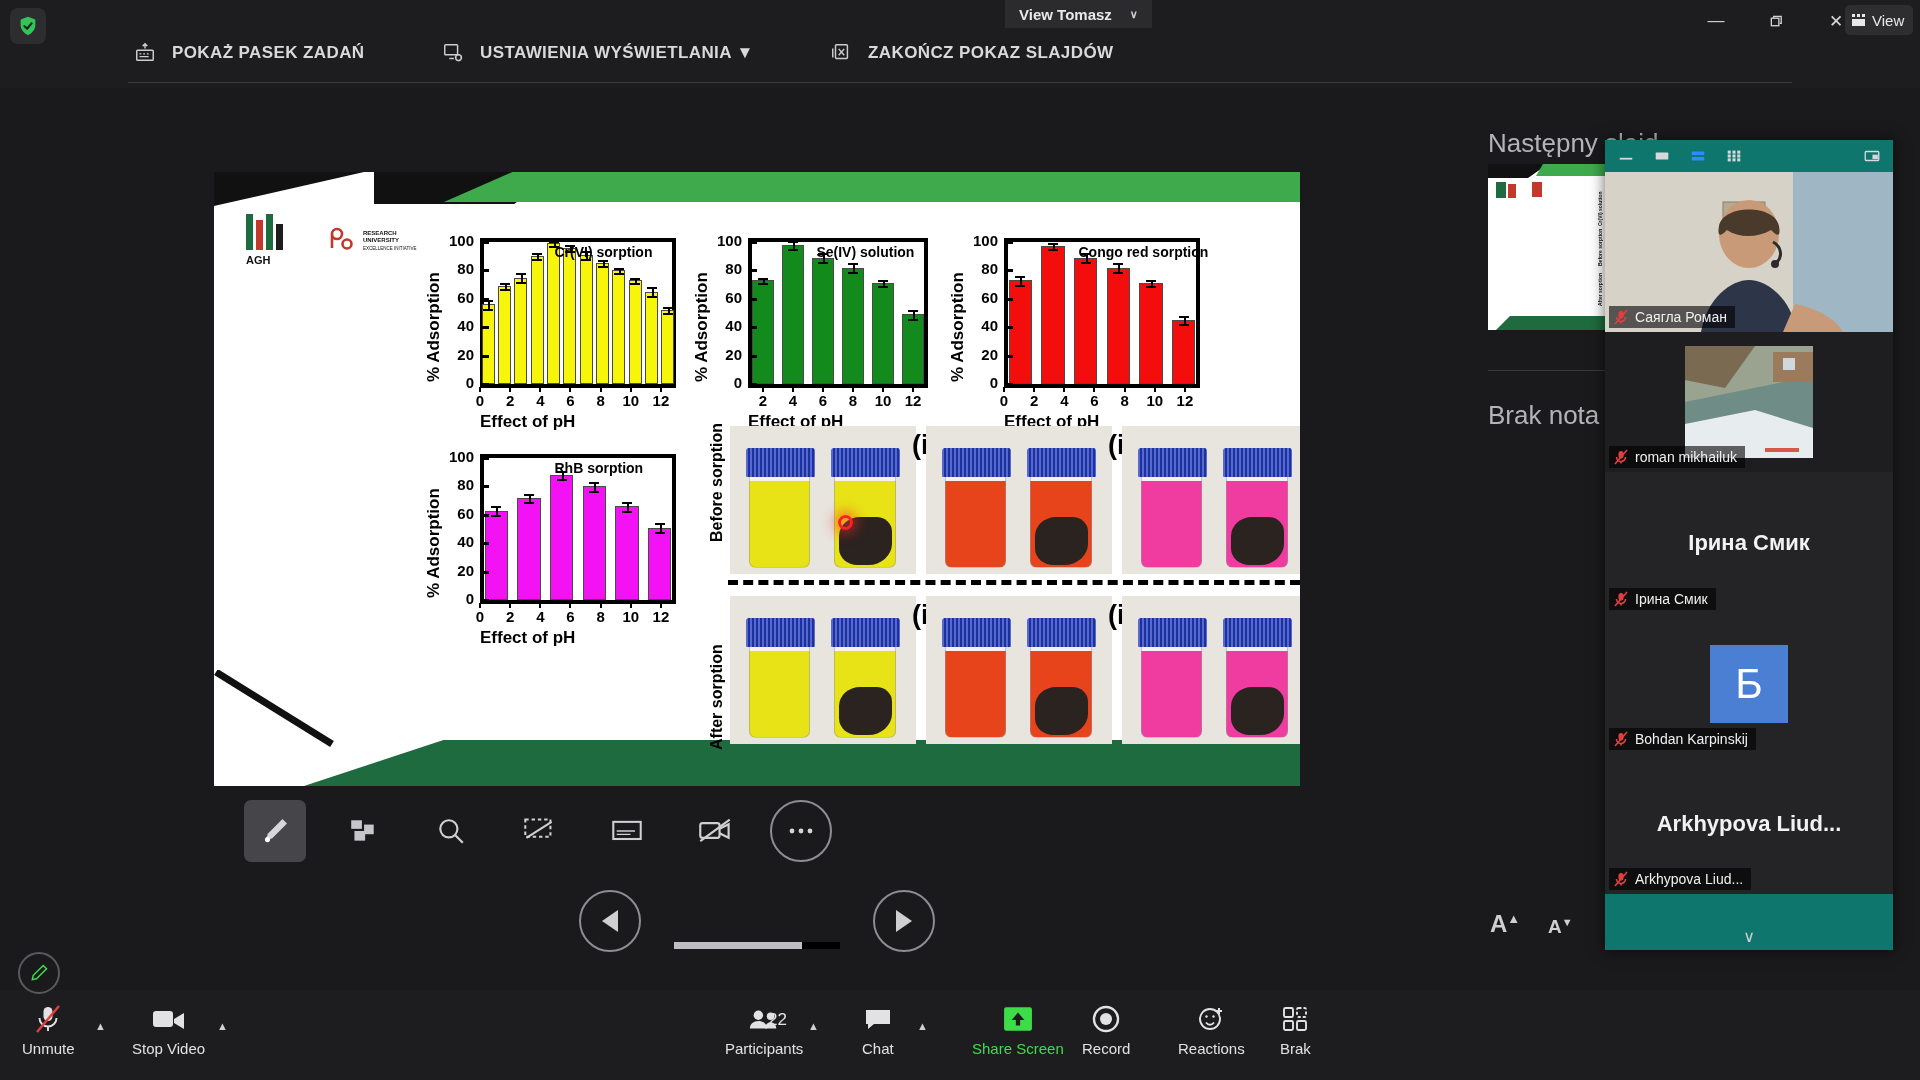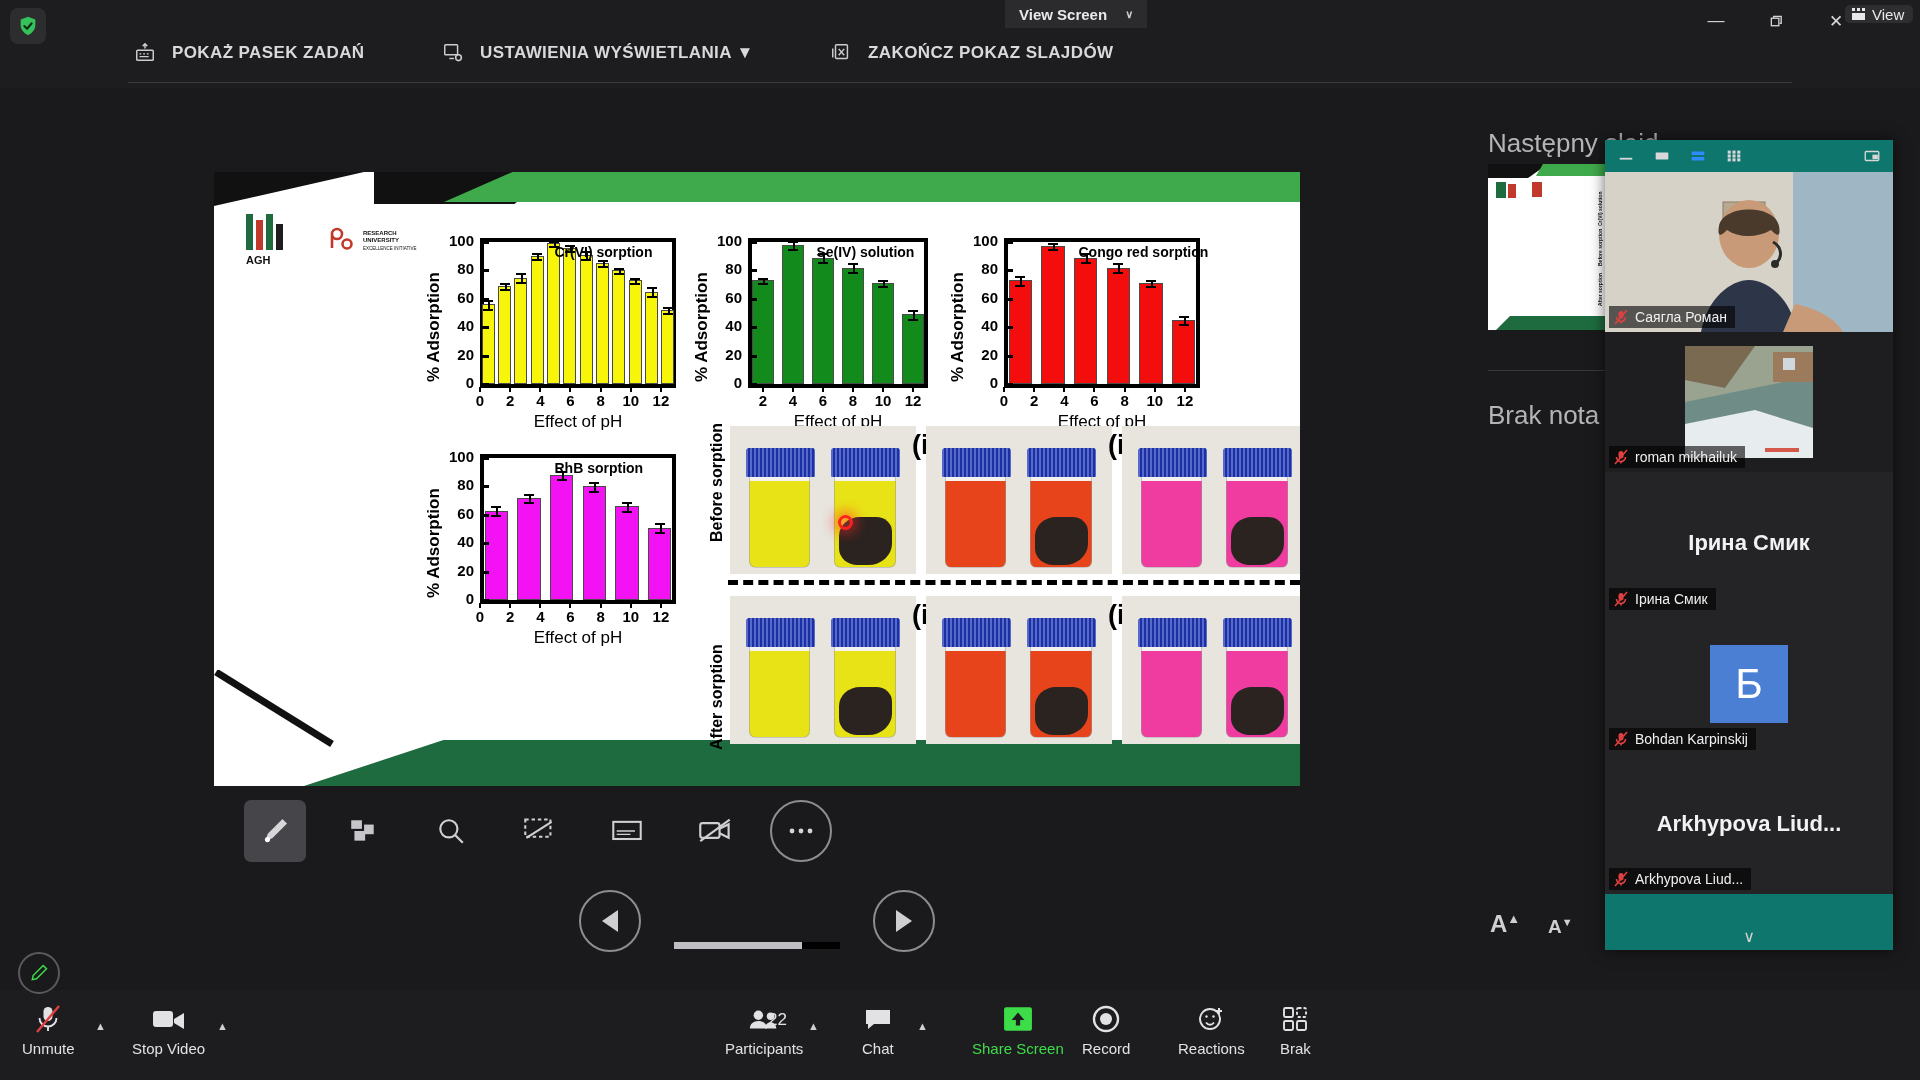--- a/index.html
+++ b/index.html
@@ -23,21 +23,21 @@
   .view-options { position:absolute; left:1005px; top:0px; height:28px; background:#2b2b2e;
     color:#e9e9ea; font-size:15px; font-weight:bold; display:flex; align-items:center; gap:18px;
     padding:0 14px; white-space:nowrap; }
   .view-options .chev { font-size:11px; color:#cfcfd2; }
 
   .win-ctl { position:absolute; top:8px; color:#d6d6d8; font-size:17px; cursor:pointer;
     width:28px; height:26px; display:flex; align-items:center; justify-content:center; }
   .win-min { left:1702px; }
   .win-max { left:1762px; }
   .win-close { left:1822px; }
-  .view-pill { position:absolute; left:1845px; top:5px; height:18px; background:#2e2e31;
+  .view-pill { position:absolute; left:1845px; top:5px; height:30px; background:#2e2e31;
     border-radius:5px; display:flex; align-items:center; gap:6px; padding:0 9px 0 7px;
     color:#e8e8ea; font-size:15px; }
   .view-pill .gico { width:14px; height:12px; position:relative; }
   .view-pill .gico i { position:absolute; background:#e8e8ea; width:3px; height:3px; }
 
   .annot-row { position:absolute; left:0; top:26px; width:1920px; height:62px; }
   .annot-item { position:absolute; top:14px; display:flex; align-items:center; gap:14px;
     color:#d9d9db; font-size:17px; font-weight:bold; letter-spacing:.4px; cursor:pointer; }
   .annot-item .ico { width:26px; height:26px; color:#cdcdd0; display:flex; align-items:center; justify-content:center; }
   .annot-sep { position:absolute; left:128px; top:82px; width:1664px; height:1px; background:#3a3a3d; }
@@ -74,21 +74,21 @@
   .chart { position:absolute; }
   .plotbox { position:absolute; border:4px solid #000; background:#fff; }
   .bar { position:absolute; bottom:0; border:1px solid #4a4a4a; }
   .errbar { position:absolute; width:1px; background:#000; }
   .errcap { position:absolute; height:2px; background:#000; }
   .ytick { position:absolute; font-size:15px; font-weight:bold; color:#000;
     text-align:right; font-family:"Liberation Sans", sans-serif; }
   .ytickmark { position:absolute; width:7px; height:3px; background:#000; }
   .xtick { position:absolute; font-size:15px; font-weight:bold; color:#000; text-align:center; }
   .xtickmark { position:absolute; width:2px; height:5px; background:#000; }
-  .xlabel { position:absolute; font-size:17px; font-weight:normal; color:#000; text-align:center; }
+  .xlabel { position:absolute; font-size:17px; font-weight:bold; color:#000; }
   .ylabel { position:absolute; font-size:17px; font-weight:bold; color:#000;
     transform-origin:0 0; transform:rotate(-90deg); white-space:nowrap; }
   .chart-title { position:absolute; font-size:14px; font-weight:bold; color:#000; white-space:nowrap; }
 
   
   .photo-area { position:absolute; }
   .photo { position:absolute; background:#e8e4de; overflow:hidden; }
   .bottle { position:absolute; bottom:4%; border-radius:5px 5px 7px 7px; }
   .cap { position:absolute; background:#1f37b8; border-radius:3px 3px 1px 1px; }
   .cap::after { content:""; position:absolute; inset:0;
@@ -172,21 +172,21 @@
   <div class="topbar">
     <div class="shield-badge">
       <svg viewBox="0 0 24 24" fill="none">
           <path d="M12 2l8 3v6c0 5-3.5 9-8 11-4.5-2-8-6-8-11V5l8-3z" fill="#35c25a"></path>
           <path d="M8 12l3 3 5-6" stroke="#0d2b12" stroke-width="2.2" fill="none" stroke-linecap="round" stroke-linejoin="round"></path>
         </svg>
     </div>
 
 
     <div class="view-options">
-      <span>View Screen</span>
+      <span>View Tomasz</span>
       <span class="chev">∨</span>
     </div>
 
     <div class="win-ctl win-min">—</div>
     <div class="win-ctl win-max">
       <svg viewBox="0 0 16 16" width="15" height="15" fill="none" stroke="#d6d6d8" stroke-width="1.4">
           <rect x="2.5" y="4.5" width="8" height="8"></rect>
           <path d="M5 4V2.5h8V10h-1.6"></path>
         </svg>
     </div>

